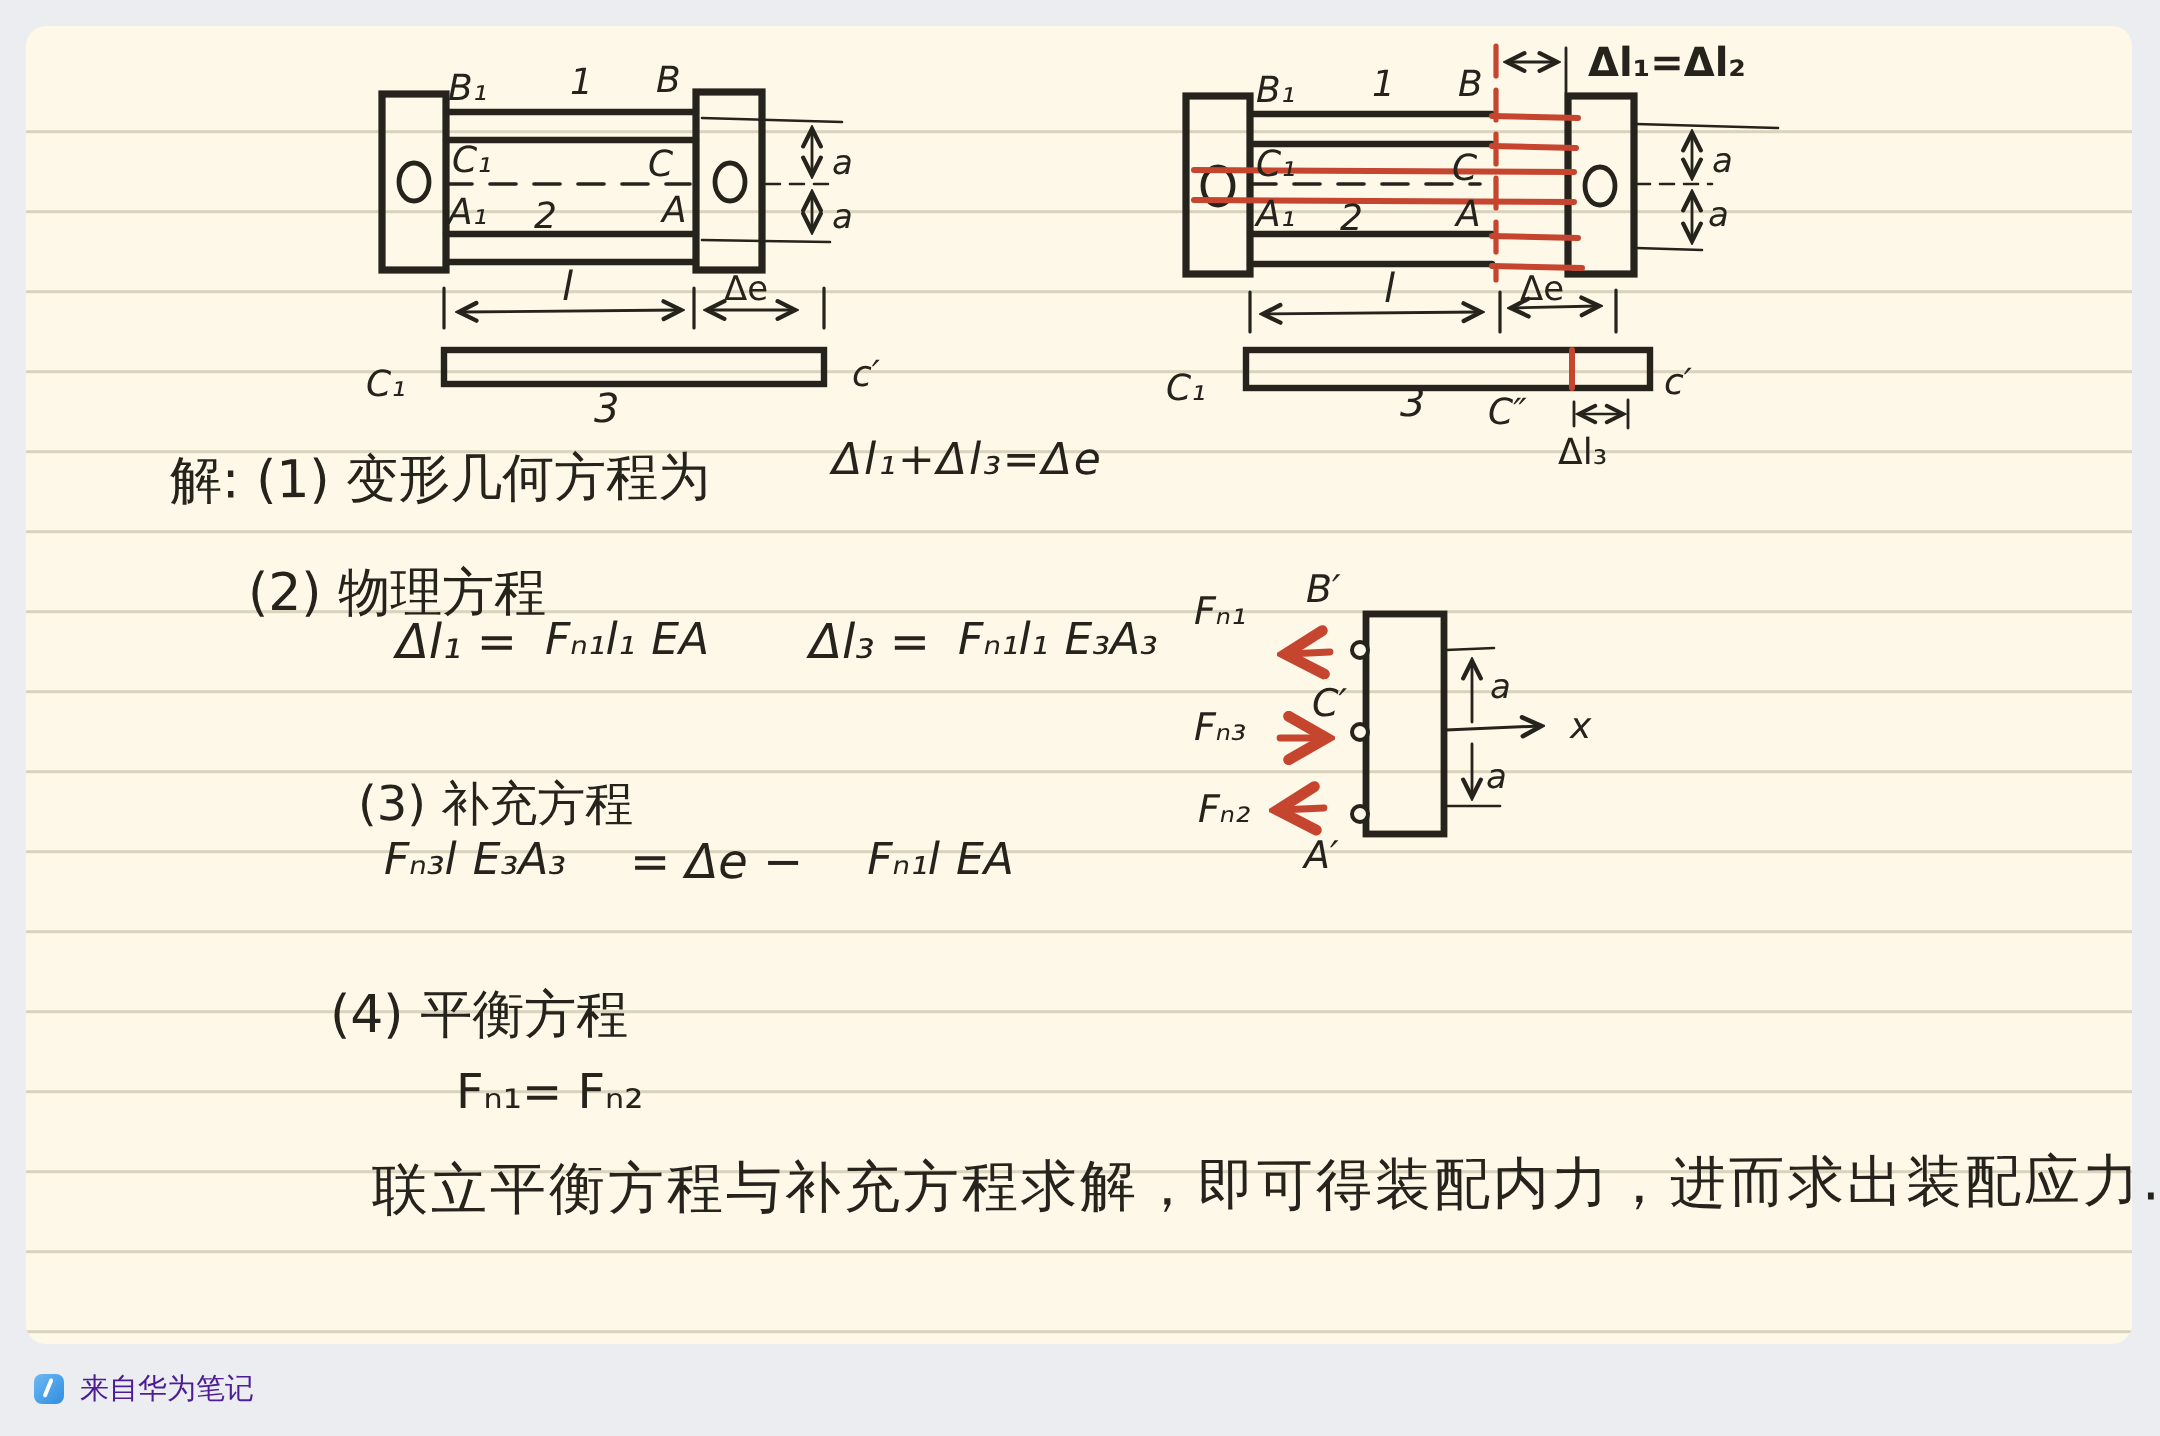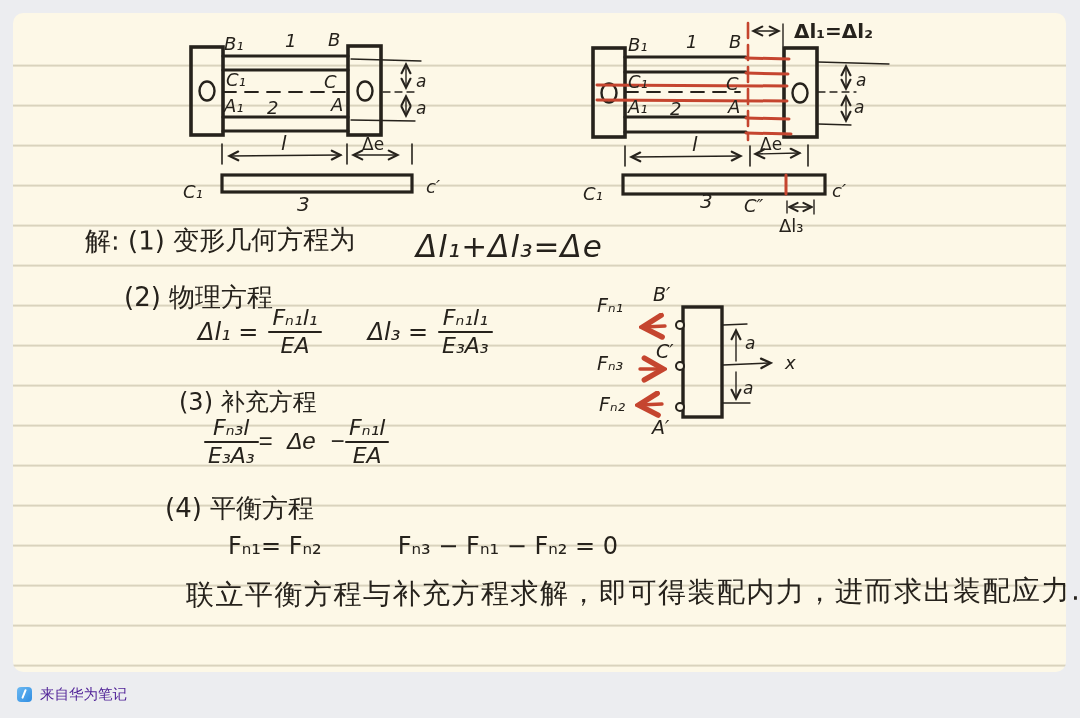--- a/index.html
+++ b/index.html
@@ -6,21 +6,21 @@
   body{width:1080px;height:718px;position:relative;background:#ecedf0;
        font-family:"DejaVu Sans",sans-serif;overflow:hidden;color:#26221c;}
   .card{position:absolute;left:13px;top:13px;width:1053px;height:659px;
         background-color:#fdf8e7;border-radius:10px;
         background-image:repeating-linear-gradient(to bottom,transparent 0px,transparent 38.4px,
            rgba(125,115,80,.28) 38.4px,rgba(125,115,80,.28) 40px);
         background-position:0 13.6px;}
   svg.overlay{position:absolute;left:0;top:0;}
   .hw{position:absolute;white-space:nowrap;color:#26221c;line-height:1.15;}
   .eqrow{position:absolute;display:flex;align-items:center;white-space:nowrap;}
-  .frac{display:inline-flex;flex-direction:column;align-items:center;line-height:1.02;}
+  .frac{display:inline-flex;align-items:center;line-height:1.02;}
   .frac .num,.frac .den{font-size:22px;font-style:italic;padding:0 4px;}
   .frac .bar{align-self:stretch;height:0;border-top:2.6px solid #26221c;margin:2px 0;border-radius:2px;}
   .lhs{font-size:24px;font-style:italic;margin-right:10px;}
   .footer-icon{position:absolute;left:17px;top:687px;width:15px;height:15px;border-radius:4px;
         background:linear-gradient(135deg,#6cb9f2,#2f8de2);}
   .footer-icon::after{content:"";position:absolute;left:6.2px;top:2.4px;width:2.4px;height:10.2px;
         background:#fff;border-radius:1.2px;transform:rotate(22deg);}
   .footer-text{position:absolute;left:40px;top:685px;font-size:14.5px;color:#4c1d95;}
   svg text{font-family:"DejaVu Sans",sans-serif;fill:#26221c;}
   .it{font-style:italic;}
@@ -161,58 +161,57 @@
     <text x="653" y="301">B′</text>
     <text x="656" y="358">C′</text>
     <text x="652" y="434">A′</text>
     <text x="745" y="349" font-size="17">a</text>
     <text x="743" y="394" font-size="17">a</text>
     <text x="785" y="369" font-size="18">x</text>
   </g>
 </svg>
 
 <div class="hw" style="left:85px;top:226px;font-size:26px;transform:rotate(-0.4deg);">解: (1) 变形几何方程为</div>
-<div class="hw it" style="left:416px;top:229px;font-size:31px;letter-spacing:1px;">Δl₁+Δl₃=Δe</div>
+<div class="hw it" style="left:416px;top:218px;font-size:22px;letter-spacing:1px;">Δl₁+Δl₃=Δe</div>
 
 <div class="hw" style="left:124px;top:283px;font-size:26px;">(2) 物理方程</div>
 
 <div class="eqrow" style="left:198px;top:307px;">
   <span class="lhs">Δl₁ =</span>
   <span class="frac">
     <span class="num">Fₙ₁l₁</span>
     <span class="bar"></span>
     <span class="den">EA</span>
   </span>
   <span class="lhs" style="margin-left:46px;">Δl₃ =</span>
   <span class="frac">
     <span class="num">Fₙ₁l₁</span>
     <span class="bar"></span>
     <span class="den">E₃A₃</span>
   </span>
 </div>
 
 <div class="hw" style="left:148px;top:389px;font-size:24px;margin-left:31px;">(3) 补充方程</div>
 
-<div class="eqrow" style="left:204px;top:417px;">
+<div class="eqrow" style="left:188px;top:417px;">
   <span class="frac">
     <span class="num">Fₙ₃l</span>
     <span class="bar"></span>
     <span class="den">E₃A₃</span>
   </span>
-  <span class="lhs" style="margin:0 0;font-family:Liberation Mono, monospace;">= Δe −</span>
+  <span class="lhs" style="margin:0 28px;">= Δe −</span>
   <span class="frac">
     <span class="num">Fₙ₁l</span>
     <span class="bar"></span>
     <span class="den">EA</span>
   </span>
 </div>
 
 <div class="hw" style="left:165px;top:494px;font-size:26px;">(4) 平衡方程</div>
 
 <div class="eqrow" style="left:228px;top:532px;font-size:24px;">
   <span>Fₙ₁= Fₙ₂</span>
-  <span style="margin-left:76px;">Fₙ₃ − Fₙ₁ − Fₙ₂ = 0</span>
 </div>
 
 <div class="hw" style="left:186px;top:577px;font-size:28px;letter-spacing:1.5px;transform:rotate(-0.3deg);">联立平衡方程与补充方程求解，即可得装配内力，进而求出装配应力.</div>
 
 <div class="footer-icon"></div>
 <div class="footer-text">来自华为笔记</div>
 
 </body></html>

